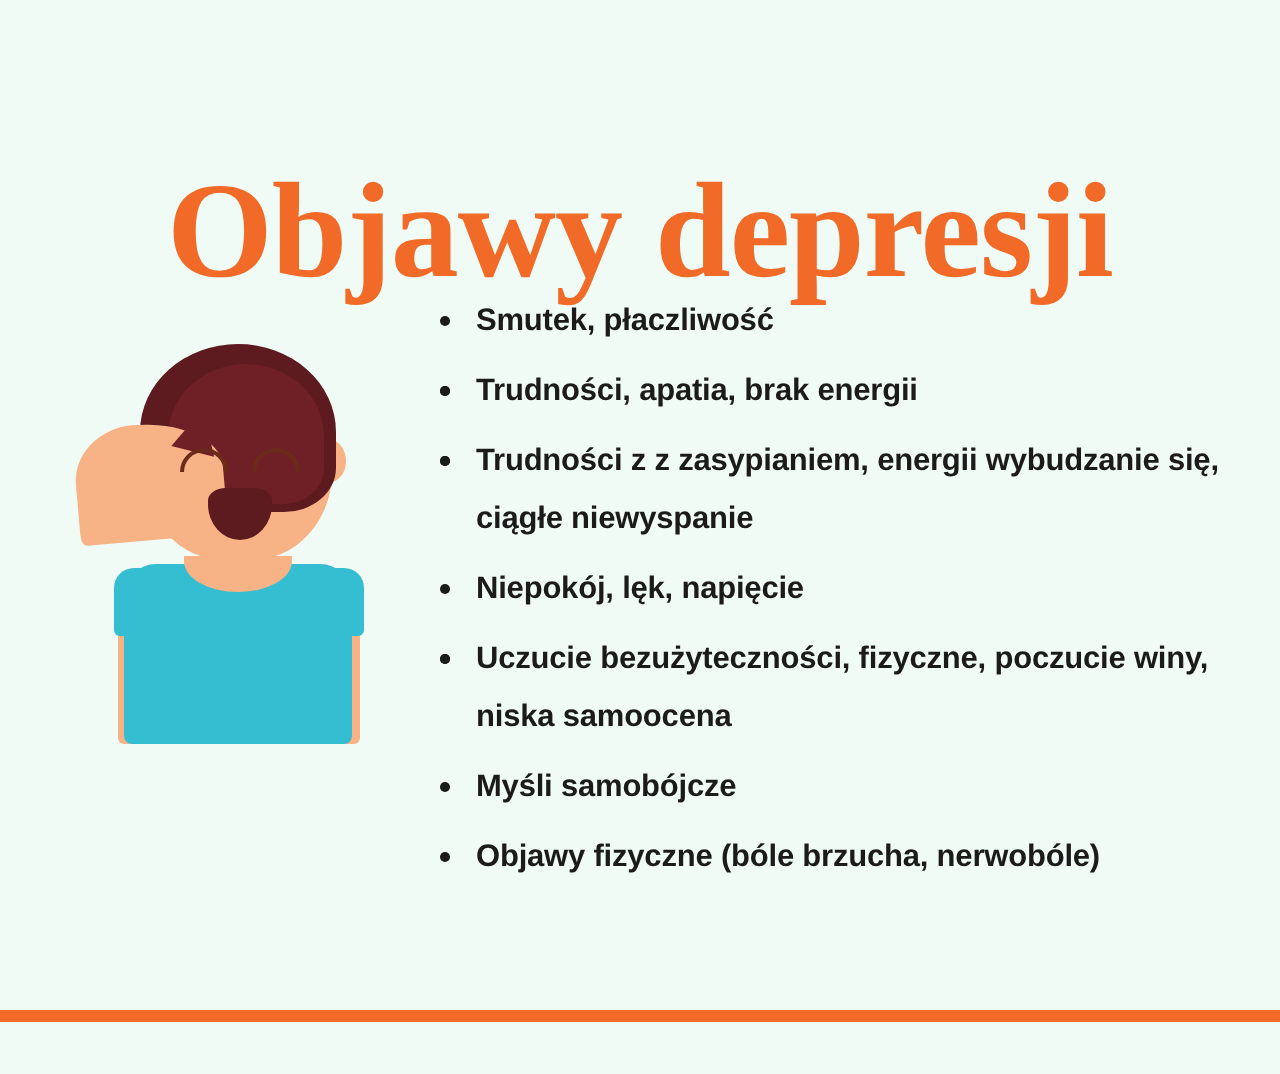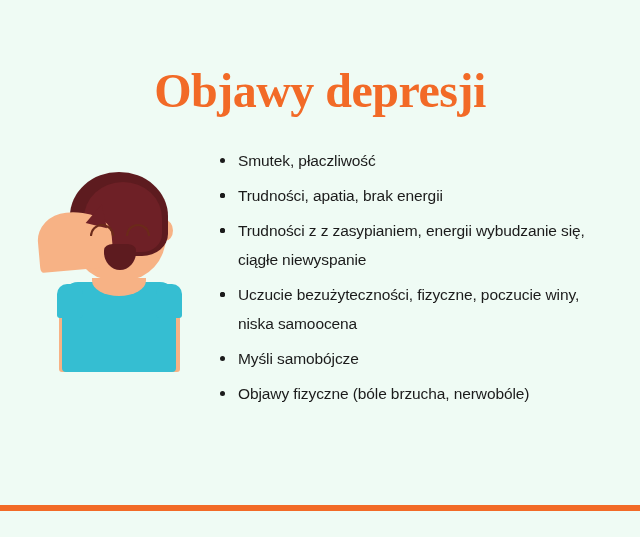--- a/index.html
+++ b/index.html
@@ -22,21 +22,21 @@
 
   
   .title {
     position: absolute;
     left: 0;
     top: 34px;
     width: 640px;
     text-align: center;
     font-family: "Liberation Serif", "DejaVu Serif", serif;
     font-weight: bold;
-    font-size: 48px;
+    font-size: 68px;
     line-height: 1.05;
     letter-spacing: -0.5px;
     color: #f26a27;
     white-space: nowrap;
   }
 
   
   .illustration {
     position: absolute;
     left: 44px;
@@ -191,21 +191,21 @@
     width: 400px;
     margin: 0;
     padding: 0;
     list-style: none;
   }
   .symptom-item {
     position: relative;
     padding-left: 22px;
     margin: 0 0 6px 0;
     font-family: "Liberation Sans", sans-serif;
-    font-weight: normal;
+    font-weight: bold;
     font-size: 15.5px;
     line-height: 29px;
     color: #1b1b1b;
     letter-spacing: -0.1px;
   }
   .symptom-item .bullet {
     position: absolute;
     left: 4px;
     top: 12px;
     width: 5px;
@@ -251,20 +251,21 @@
     <div class="char-sleeve right"></div>
     <div class="char-collar"></div>
   </div>
 
   <ul class="symptom-list" id="symptom-list">
       <li class="symptom-item"><span class="bullet"></span><span>Smutek, płaczliwość</span></li>
       <li class="symptom-item"><span class="bullet"></span></li>
       <li class="symptom-item"><span class="bullet"></span><span>Trudności, apatia, brak energii</span></li>
       <li class="symptom-item"><span class="bullet"></span></li>
       <li class="symptom-item"><span class="bullet"></span><span>Trudności z z zasypianiem, energii wybudzanie się, ciągłe niewyspanie</span></li>
+      <li class="symptom-item"><span class="bullet"></span><span>Niepokój, lęk, napięcie</span></li>
       <li class="symptom-item"><span class="bullet"></span></li>
       <li class="symptom-item"><span class="bullet"></span><span>Uczucie bezużyteczności, fizyczne, poczucie winy, niska samoocena</span></li>
       <li class="symptom-item"><span class="bullet"></span><span>Myśli samobójcze</span></li>
       <li class="symptom-item"><span class="bullet"></span><span>Objawy fizyczne (bóle brzucha, nerwobóle)</span></li>
     </ul>
 
   <div class="bottom-rule"></div>
 
 </div>
 

